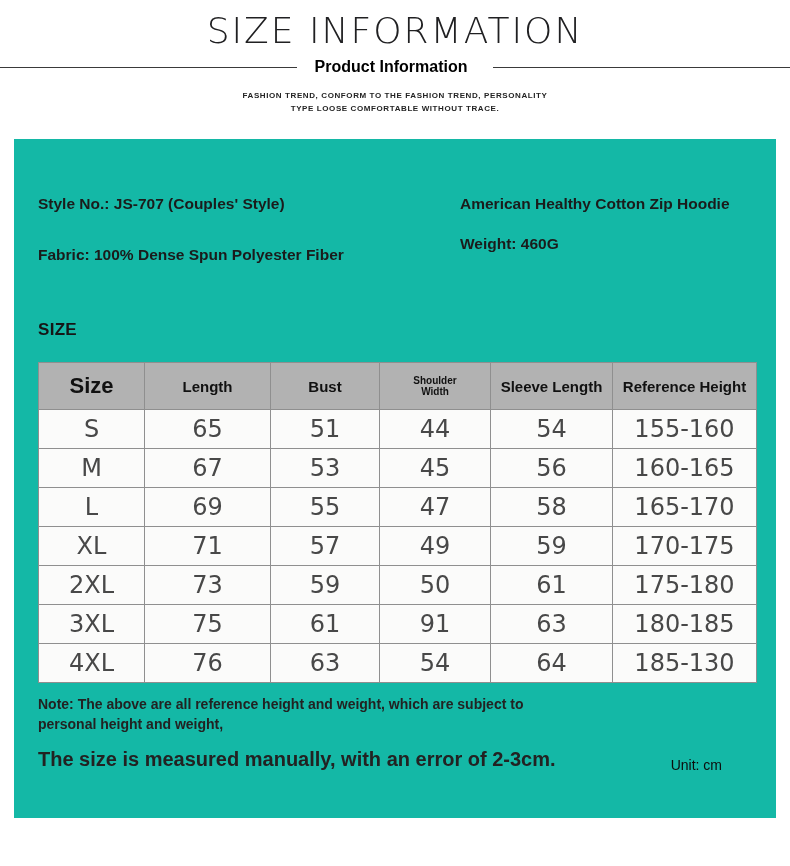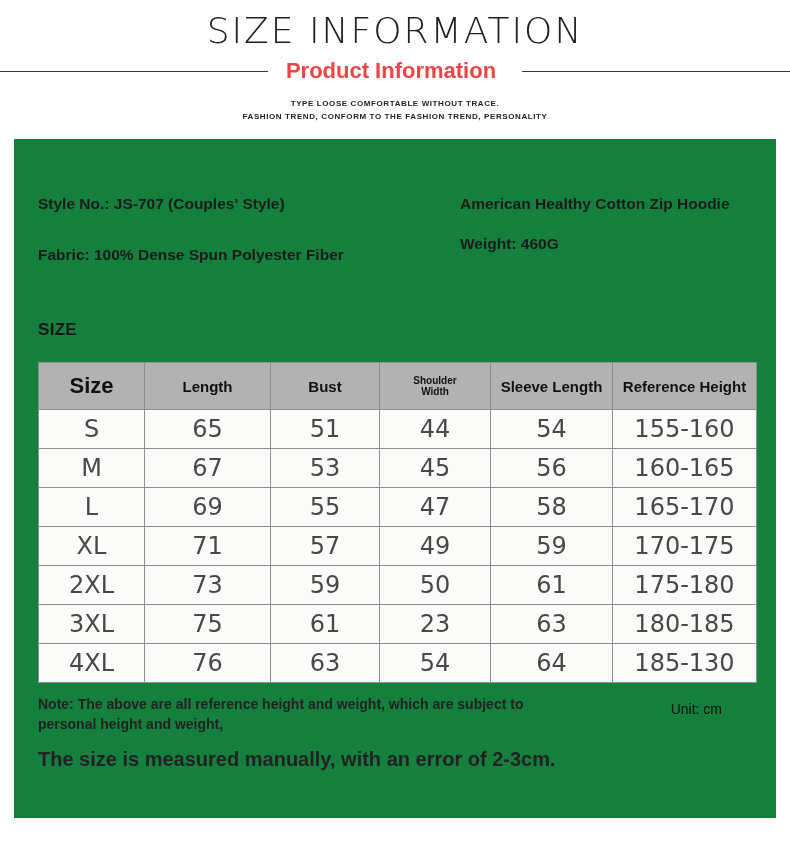--- a/index.html
+++ b/index.html
@@ -30,41 +30,41 @@
     justify-content: center;
   }
   .subtitle-row .rule {
     flex: 1;
     height: 0;
     border-top: 1.5px solid #3a3a3a;
   }
   .subtitle-row .rule.left { margin-right: 18px; }
   .subtitle-row .rule.right { margin-left: 26px; }
   .sub-title {
-    font-size: 22px;
-    font-weight: bold;
-    color: #ef4444;
+    font-size: 16px;
+    font-weight: bold;
+    color: #000000;
     white-space: nowrap;
   }
   .tagline {
     margin-top: 13px;
     font-size: 8px;
     font-weight: bold;
     letter-spacing: 0.6px;
     line-height: 13px;
     color: #232323;
   }
   .tagline span { display: block; }
 
   
   .card {
     position: absolute;
     left: 14px; top: 139px;
     width: 762px; height: 679px;
-    background: #15803d;
+    background: #14b8a6;
     padding: 0 20px 0 24px;
   }
 
   .product-grid {
     margin-top: 56px;
     display: grid;
     grid-template-columns: 422px 1fr;
     row-gap: 33px;
     font-size: 15.5px;
     font-weight: bold;
@@ -113,21 +113,21 @@
     font-family: "DejaVu Sans", "Liberation Sans", sans-serif;
     font-weight: 400;
     font-size: 24px;
     color: #484848;
   }
 
   
   .footer-row {
     display: flex;
     justify-content: space-between;
-    align-items: flex-start;
+    align-items: flex-end;
     margin-top: 12px;
   }
   .notes { width: 540px; }
   .notes p {
     font-size: 14px;
     font-weight: bold;
     color: #222222;
     line-height: 1.4;
   }
   .notes p.note-2 { margin-top: 11px; font-size: 20px; }
@@ -146,22 +146,22 @@
 <div class="page">
 
   <div class="top-header">
     <h1 class="main-title">SIZE INFORMATION</h1>
     <div class="subtitle-row">
       <span class="rule left"></span>
       <h2 class="sub-title">Product Information</h2>
       <span class="rule right"></span>
     </div>
     <div class="tagline">
+      <span>FASHION TREND, CONFORM TO THE FASHION TREND, PERSONALITY</span>
       <span>TYPE LOOSE COMFORTABLE WITHOUT TRACE.</span>
-      <span>FASHION TREND, CONFORM TO THE FASHION TREND, PERSONALITY</span>
     </div>
   </div>
 
   <section class="card">
 
     <div class="product-grid">
       <p>Style No.: JS-707 (Couples' Style)</p>
       <p>American Healthy Cotton Zip Hoodie</p>
       <p>Fabric: 100% Dense Spun Polyester Fiber</p>
       <p class="cell-weight">Weight: 460G</p>
@@ -228,21 +228,21 @@
             <td>73</td>
             <td>59</td>
             <td>50</td>
             <td>61</td>
             <td>175-180</td>
           </tr>
           <tr>
             <td>3XL</td>
             <td>75</td>
             <td>61</td>
-            <td>23</td>
+            <td>91</td>
             <td>63</td>
             <td>180-185</td>
           </tr>
           <tr>
             <td>4XL</td>
             <td>76</td>
             <td>63</td>
             <td>54</td>
             <td>64</td>
             <td>185-130</td>

